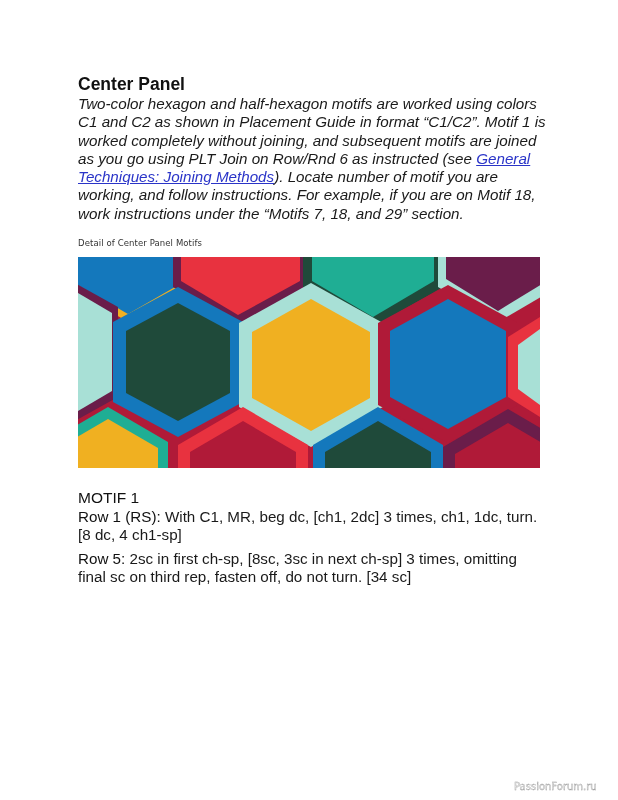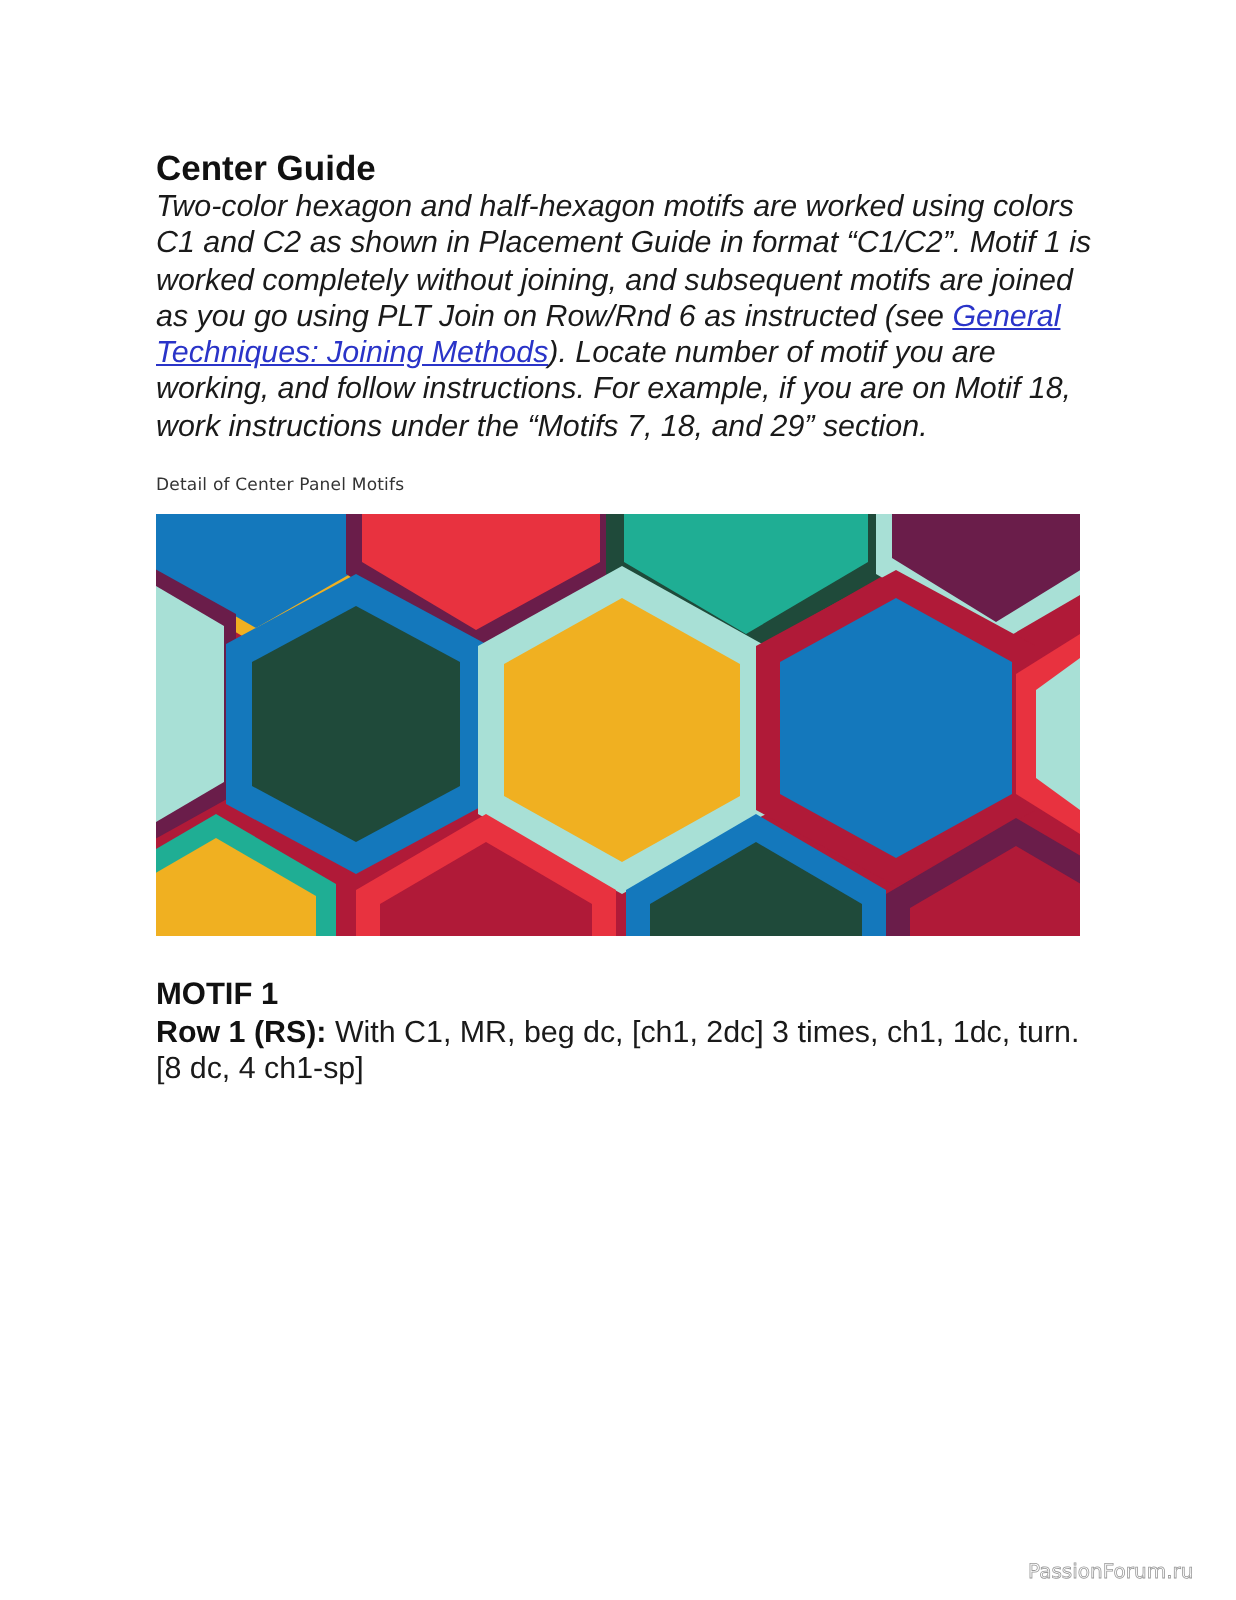--- a/index.html
+++ b/index.html
@@ -19,34 +19,34 @@
     .caption {
       position: absolute; left: 78px; top: 238px; font-size: 8.5px; font-family: "DejaVu Sans", sans-serif;
       color: #333; letter-spacing: 0.1px;
     }
     .photo {
       position: absolute; left: 78px; top: 257px; width: 462px; height: 211px; overflow: hidden;
       background: #b51d3c;
     }
     .photo svg { display: block; }
     .motif-head {
-      position: absolute; left: 78px; top: 489px; font-size: 15.5px; font-weight: bold; color: #111;
+      position: absolute; left: 78px; top: 489px; font-size: 15.5px; font-weight: normal; color: #111;
     }
     .rows { position: absolute; left: 78px; top: 508px; width: 470px; }
     .row { font-size: 15.2px; line-height: 18.3px; margin: 0 0 5px 0; color: #1a1a1a; }
-    .row b { font-weight: bold; color: #111; }
+    .row b { font-weight: normal; color: #111; }
     .watermark {
       position: absolute; left: 514px; top: 781px; font-size: 10px; color: #fff;
       -webkit-text-stroke: 0.4px #999; font-family: "DejaVu Sans", sans-serif;
     }
   </style>
 </head>
 <body>
 
-<h2 class="title">Center Guide</h2>
+<h2 class="title">Center Panel</h2>
 
 <p class="intro"><span>Two-color hexagon and half-hexagon motifs are worked using colors C1 and C2 as shown in Placement Guide in format “C1/C2”. Motif 1 is worked completely without joining, and subsequent motifs are joined as you go using PLT Join on Row/Rnd 6 as instructed (see </span><a href="#">General Techniques: Joining Methods</a><span>). Locate number of motif you are working, and follow instructions. For example, if you are on Motif 18, work instructions under the “Motifs 7, 18, and 29” section.</span></p>
 
 <div class="caption">Detail of Center Panel Motifs</div>
 
 <div class="photo" title="Crocheted two-color hexagon motifs in yellow, blue, dark green, red, teal and purple">
   <svg width="462" height="211" viewBox="0 0 462 211">
     <rect width="462" height="211" fill="#b01a38"></rect>
 
     <polygon points="-10,-40 50,-75 110,-40 110,30 50,65 -10,30" fill="#f0b021"></polygon>
@@ -77,15 +77,16 @@
     <polygon points="300,164 353,195 353,250 300,278 247,250 247,195" fill="#1f4a3a"></polygon>
     <polygon points="430,152 495,190 495,250 430,288 365,250 365,190" fill="#6a1d4a"></polygon>
     <polygon points="430,166 483,197 483,250 430,278 377,250 377,197" fill="#b01a38"></polygon>
   </svg>
 </div>
 
 <div class="motif-head">MOTIF 1</div>
 
 <div class="rows">
   <p class="row"><b>Row 1 (RS):</b><span> With C1, MR, beg dc, [ch1, 2dc] 3 times, ch1, 1dc, turn. [8 dc, 4 ch1-sp]</span></p>
+  <p class="row"><b>Row 5:</b><span> 2sc in first ch-sp, [8sc, 3sc in next ch-sp] 3 times, omitting final sc on third rep, fasten off, do not turn. [34 sc]</span></p>
 </div>
 
 <div class="watermark">PassionForum.ru</div>
 
 </body></html>

